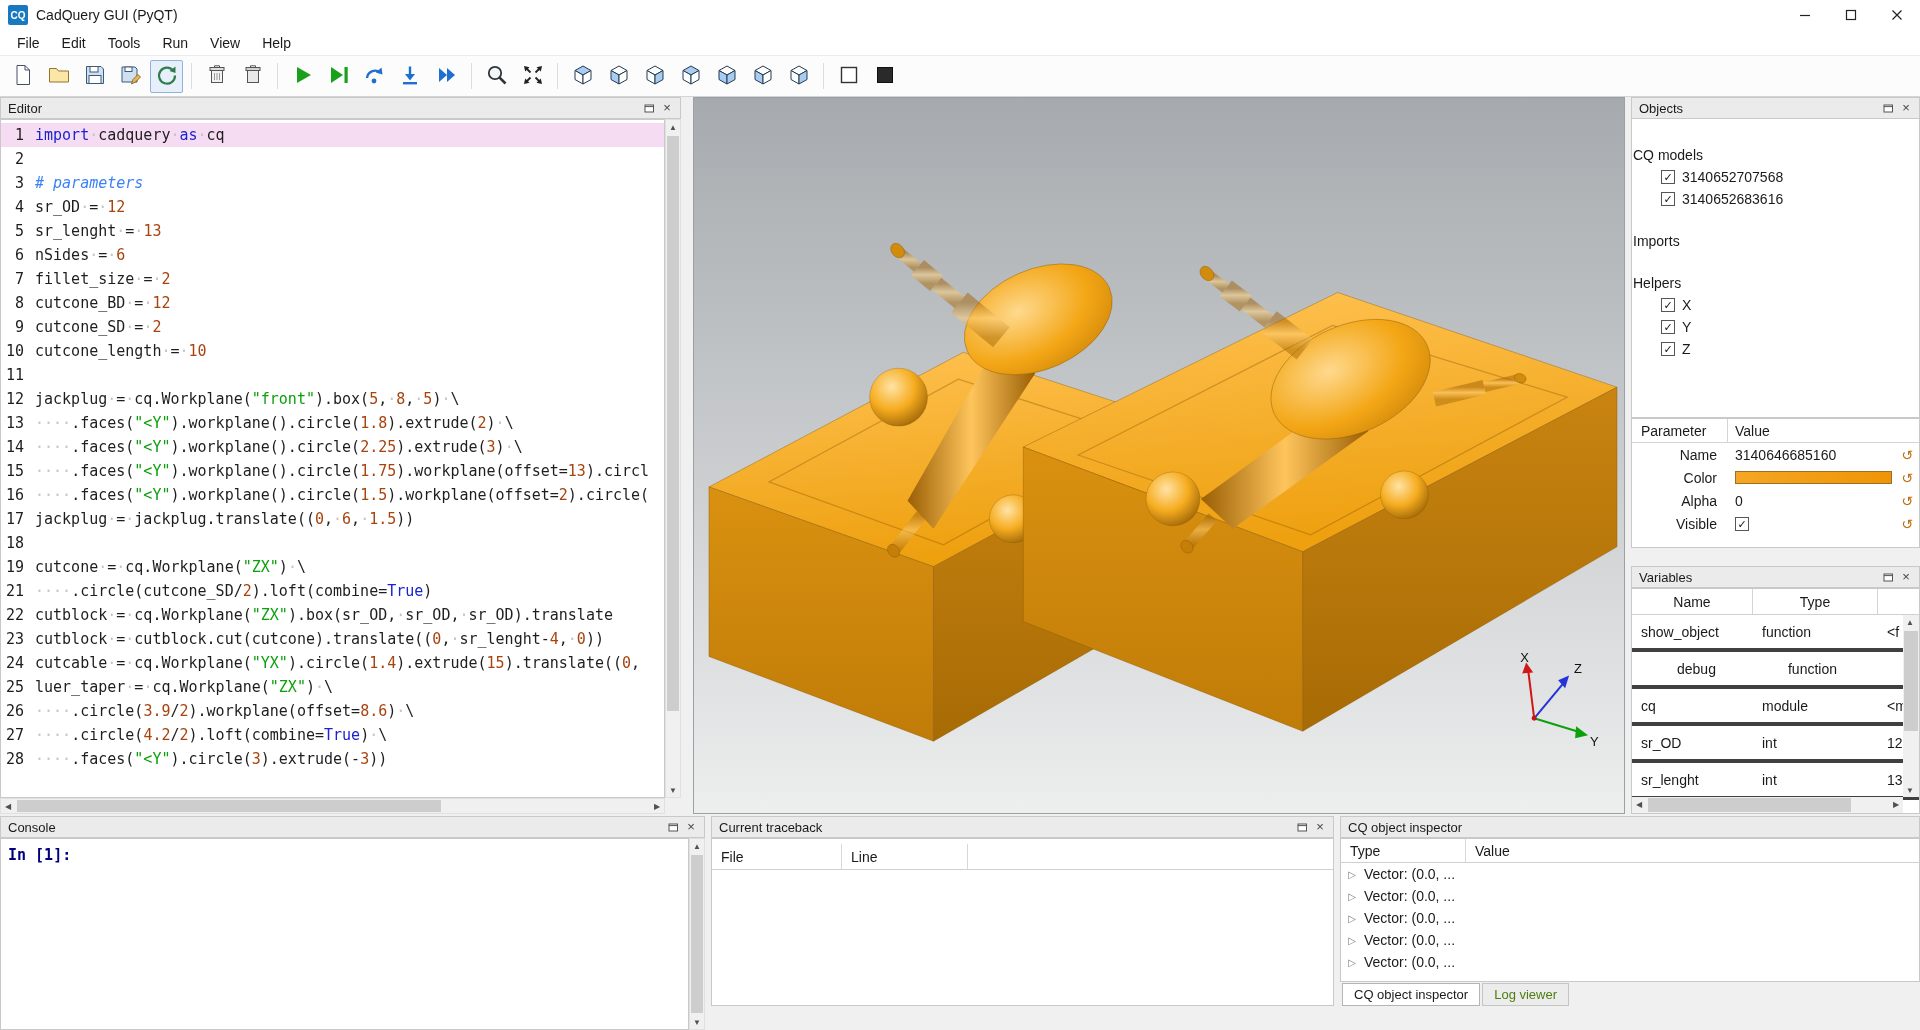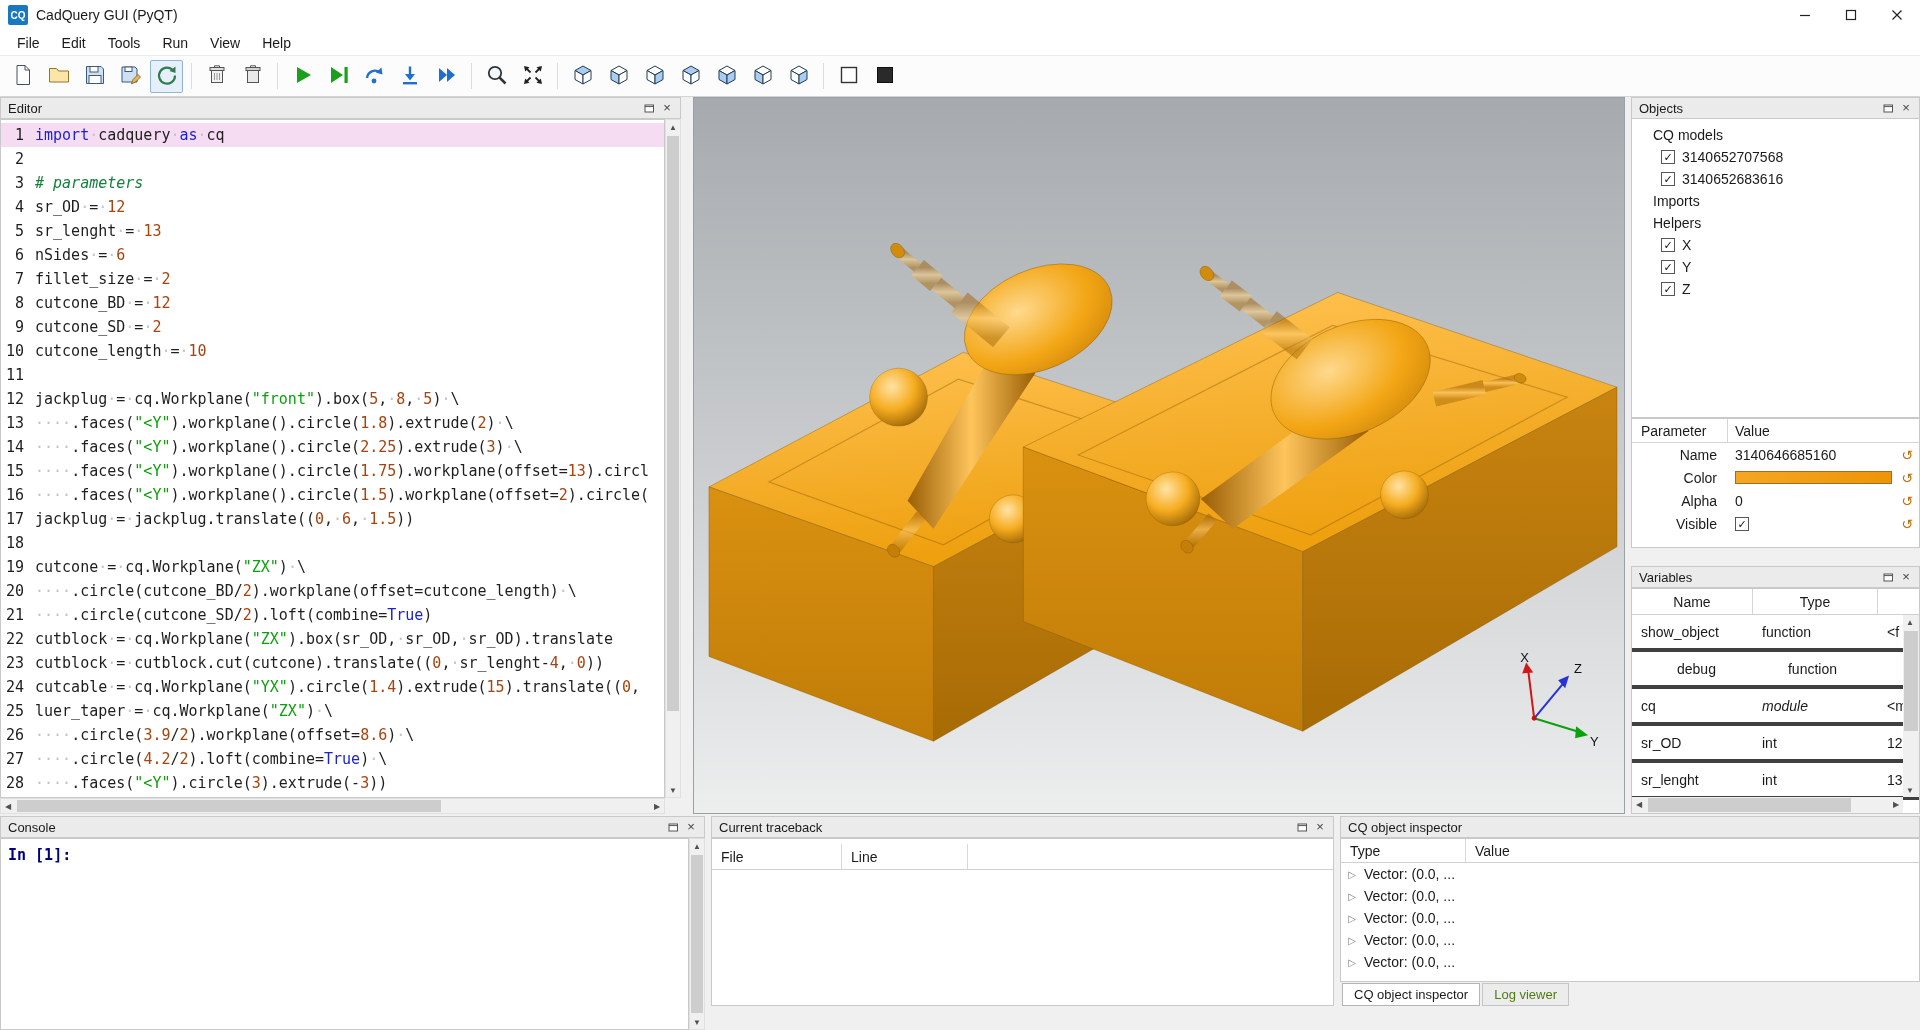--- a/index.html
+++ b/index.html
@@ -38,31 +38,31 @@
   .sb-arrow { position:absolute; width:14px; height:14px; color:#505050; font-size:8px; display:flex; align-items:center; justify-content:center; }
   .sb-thumb { position:absolute; background:#cdcdcd; }
 
   
   .editor-panel { position:absolute; left:0; top:97px; width:681px; height:717px; }
   .editor-body { position:absolute; top:22px; left:0; right:16px; bottom:16px; background:#fff; border:1px solid #c9c9c9; overflow:hidden; padding-top:3px; }
   .code-line { height:24px; line-height:24px; font-family:"DejaVu Sans Mono","Liberation Mono",monospace; font-size:15px; white-space:pre; }
   .code-line.hl { background:#f6dcf2; }
   .gutter-num { display:inline-block; width:34px; text-align:right; padding-right:11px; color:#1d1d1d; }
   .tk-k { color:#1b23cf; } .tk-n { color:#1e1e1e; } .tk-o { color:#1e1e1e; }
-  .tk-d { color:#a8430e; } .tk-s { color:#0ba00b; } .tk-c { color:#15803d; font-style:italic; }
+  .tk-d { color:#a8430e; } .tk-s { color:#0ba00b; } .tk-c { color:#3b82f6; font-style:italic; }
   .tk-w { color:#c4c4c4; }
 
   
   .viewport { position:absolute; left:693px; top:97px; width:932px; height:717px; border:1px solid #9aa0a4; }
   .viewport svg { display:block; width:100%; height:100%; }
 
   
   .objects-header   { left:1631px; top:97px;  width:289px; }
   .objects-tree     { position:absolute; left:1631px; top:119px; width:289px; height:299px; background:#fff; border:1px solid #c9c9c9; border-top:none; padding-top:5px; }
-  .tree-root  { height:22px; display:flex; align-items:center; padding-left:21px; }
+  .tree-root  { height:22px; display:flex; align-items:center; padding-left:1px;margin-top:20px; }
   .tree-child { height:22px; display:flex; align-items:center; padding-left:29px; gap:7px; }
   .checkbox { width:14px; height:14px; border:1px solid #565656; background:#fff; display:flex; align-items:center; justify-content:center; font-size:11px; color:#111; line-height:12px; }
 
   .props-table { position:absolute; left:1631px; top:418px; width:289px; height:130px; background:#fff; border:1px solid #c9c9c9; }
   .props-hrow { height:24px; display:flex; align-items:center; border-bottom:1px solid #d5d5d5; }
   .props-hcell1 { width:96px; padding-left:9px; border-right:1px solid #d5d5d5; height:100%; display:flex; align-items:center; }
   .props-hcell2 { flex:1; padding-left:7px; }
   .prop-row { height:23px; display:flex; align-items:center; }
   .prop-name { width:96px; text-align:right; padding-right:11px; }
   .prop-value { flex:1; display:flex; align-items:center; padding-left:7px; overflow:hidden; }
@@ -322,21 +322,20 @@
         <div class="code-line"><span class="gutter-num">10</span><span class="tk-n">cutcone_length</span><span class="tk-w">·</span><span class="tk-o">=</span><span class="tk-w">·</span><span class="tk-d">10</span></div>
         <div class="code-line"><span class="gutter-num">11</span></div>
         <div class="code-line"><span class="gutter-num">12</span><span class="tk-n">jackplug</span><span class="tk-w">·</span><span class="tk-o">=</span><span class="tk-w">·</span><span class="tk-n">cq.Workplane(</span><span class="tk-s">"front"</span><span class="tk-n">).box(</span><span class="tk-d">5</span><span class="tk-o">,</span><span class="tk-w">·</span><span class="tk-d">8</span><span class="tk-o">,</span><span class="tk-w">·</span><span class="tk-d">5</span><span class="tk-n">)</span><span class="tk-w">·</span><span class="tk-o">\</span></div>
         <div class="code-line"><span class="gutter-num">13</span><span class="tk-w">····</span><span class="tk-n">.faces(</span><span class="tk-s">"&lt;Y"</span><span class="tk-n">).workplane().circle(</span><span class="tk-d">1.8</span><span class="tk-n">).extrude(</span><span class="tk-d">2</span><span class="tk-n">)</span><span class="tk-w">·</span><span class="tk-o">\</span></div>
         <div class="code-line"><span class="gutter-num">14</span><span class="tk-w">····</span><span class="tk-n">.faces(</span><span class="tk-s">"&lt;Y"</span><span class="tk-n">).workplane().circle(</span><span class="tk-d">2.25</span><span class="tk-n">).extrude(</span><span class="tk-d">3</span><span class="tk-n">)</span><span class="tk-w">·</span><span class="tk-o">\</span></div>
         <div class="code-line"><span class="gutter-num">15</span><span class="tk-w">····</span><span class="tk-n">.faces(</span><span class="tk-s">"&lt;Y"</span><span class="tk-n">).workplane().circle(</span><span class="tk-d">1.75</span><span class="tk-n">).workplane(offset=</span><span class="tk-d">13</span><span class="tk-n">).circl</span></div>
         <div class="code-line"><span class="gutter-num">16</span><span class="tk-w">····</span><span class="tk-n">.faces(</span><span class="tk-s">"&lt;Y"</span><span class="tk-n">).workplane().circle(</span><span class="tk-d">1.5</span><span class="tk-n">).workplane(offset=</span><span class="tk-d">2</span><span class="tk-n">).circle(</span></div>
         <div class="code-line"><span class="gutter-num">17</span><span class="tk-n">jackplug</span><span class="tk-w">·</span><span class="tk-o">=</span><span class="tk-w">·</span><span class="tk-n">jackplug.translate((</span><span class="tk-d">0</span><span class="tk-o">,</span><span class="tk-w">·</span><span class="tk-d">6</span><span class="tk-o">,</span><span class="tk-w">·</span><span class="tk-d">1.5</span><span class="tk-n">))</span></div>
         <div class="code-line"><span class="gutter-num">18</span></div>
         <div class="code-line"><span class="gutter-num">19</span><span class="tk-n">cutcone</span><span class="tk-w">·</span><span class="tk-o">=</span><span class="tk-w">·</span><span class="tk-n">cq.Workplane(</span><span class="tk-s">"ZX"</span><span class="tk-n">)</span><span class="tk-w">·</span><span class="tk-o">\</span></div>
-        <div class="code-line"><span class="gutter-num">20</span><span class="tk-w">····</span><span class="tk-n">.circle(cutcone_BD/</span><span class="tk-d">2</span><span class="tk-n">).workplane(offset=cutcone_length)</span><span class="tk-w">·</span><span class="tk-o">\</span></div>
         <div class="code-line"><span class="gutter-num">21</span><span class="tk-w">····</span><span class="tk-n">.circle(cutcone_SD/</span><span class="tk-d">2</span><span class="tk-n">).loft(combine=</span><span class="tk-k">True</span><span class="tk-n">)</span></div>
         <div class="code-line"><span class="gutter-num">22</span><span class="tk-n">cutblock</span><span class="tk-w">·</span><span class="tk-o">=</span><span class="tk-w">·</span><span class="tk-n">cq.Workplane(</span><span class="tk-s">"ZX"</span><span class="tk-n">).box(sr_OD,</span><span class="tk-w">·</span><span class="tk-n">sr_OD,</span><span class="tk-w">·</span><span class="tk-n">sr_OD).translate</span></div>
         <div class="code-line"><span class="gutter-num">23</span><span class="tk-n">cutblock</span><span class="tk-w">·</span><span class="tk-o">=</span><span class="tk-w">·</span><span class="tk-n">cutblock.cut(cutcone).translate((</span><span class="tk-d">0</span><span class="tk-o">,</span><span class="tk-w">·</span><span class="tk-n">sr_lenght-</span><span class="tk-d">4</span><span class="tk-o">,</span><span class="tk-w">·</span><span class="tk-d">0</span><span class="tk-n">))</span></div>
         <div class="code-line"><span class="gutter-num">24</span><span class="tk-n">cutcable</span><span class="tk-w">·</span><span class="tk-o">=</span><span class="tk-w">·</span><span class="tk-n">cq.Workplane(</span><span class="tk-s">"YX"</span><span class="tk-n">).circle(</span><span class="tk-d">1.4</span><span class="tk-n">).extrude(</span><span class="tk-d">15</span><span class="tk-n">).translate((</span><span class="tk-d">0</span><span class="tk-o">,</span></div>
         <div class="code-line"><span class="gutter-num">25</span><span class="tk-n">luer_taper</span><span class="tk-w">·</span><span class="tk-o">=</span><span class="tk-w">·</span><span class="tk-n">cq.Workplane(</span><span class="tk-s">"ZX"</span><span class="tk-n">)</span><span class="tk-w">·</span><span class="tk-o">\</span></div>
         <div class="code-line"><span class="gutter-num">26</span><span class="tk-w">····</span><span class="tk-n">.circle(</span><span class="tk-d">3.9</span><span class="tk-n">/</span><span class="tk-d">2</span><span class="tk-n">).workplane(offset=</span><span class="tk-d">8.6</span><span class="tk-n">)</span><span class="tk-w">·</span><span class="tk-o">\</span></div>
         <div class="code-line"><span class="gutter-num">27</span><span class="tk-w">····</span><span class="tk-n">.circle(</span><span class="tk-d">4.2</span><span class="tk-n">/</span><span class="tk-d">2</span><span class="tk-n">).loft(combine=</span><span class="tk-k">True</span><span class="tk-n">)</span><span class="tk-w">·</span><span class="tk-o">\</span></div>
         <div class="code-line"><span class="gutter-num">28</span><span class="tk-w">····</span><span class="tk-n">.faces(</span><span class="tk-s">"&lt;Y"</span><span class="tk-n">).circle(</span><span class="tk-d">3</span><span class="tk-n">).extrude(-</span><span class="tk-d">3</span><span class="tk-n">))</span></div>
       </div>
   </div>
@@ -549,21 +548,21 @@
         <div class="vars-cell" style="width: 125px;">function</div>
         <div class="vars-cell" style="width: 27px;">&lt;f</div>
       </div>
       <div class="vars-row">
         <div class="vars-cell" style="width: 121px; margin-left: 36px;">debug</div>
         <div class="vars-cell" style="width: 125px;">function</div>
         <div class="vars-cell" style="width: 27px;">&lt;f</div>
       </div>
       <div class="vars-row">
         <div class="vars-cell" style="width: 121px;">cq</div>
-        <div class="vars-cell" style="width: 125px; font-style: italic;">module</div>
+        <div class="vars-cell" style="width: 125px;">module</div>
         <div class="vars-cell" style="width: 27px;">&lt;m</div>
       </div>
       <div class="vars-row">
         <div class="vars-cell" style="width: 121px;">sr_OD</div>
         <div class="vars-cell" style="width: 125px;">int</div>
         <div class="vars-cell" style="width: 27px;">12</div>
       </div>
       <div class="vars-row">
         <div class="vars-cell" style="width: 121px;">sr_lenght</div>
         <div class="vars-cell" style="width: 125px;">int</div>

